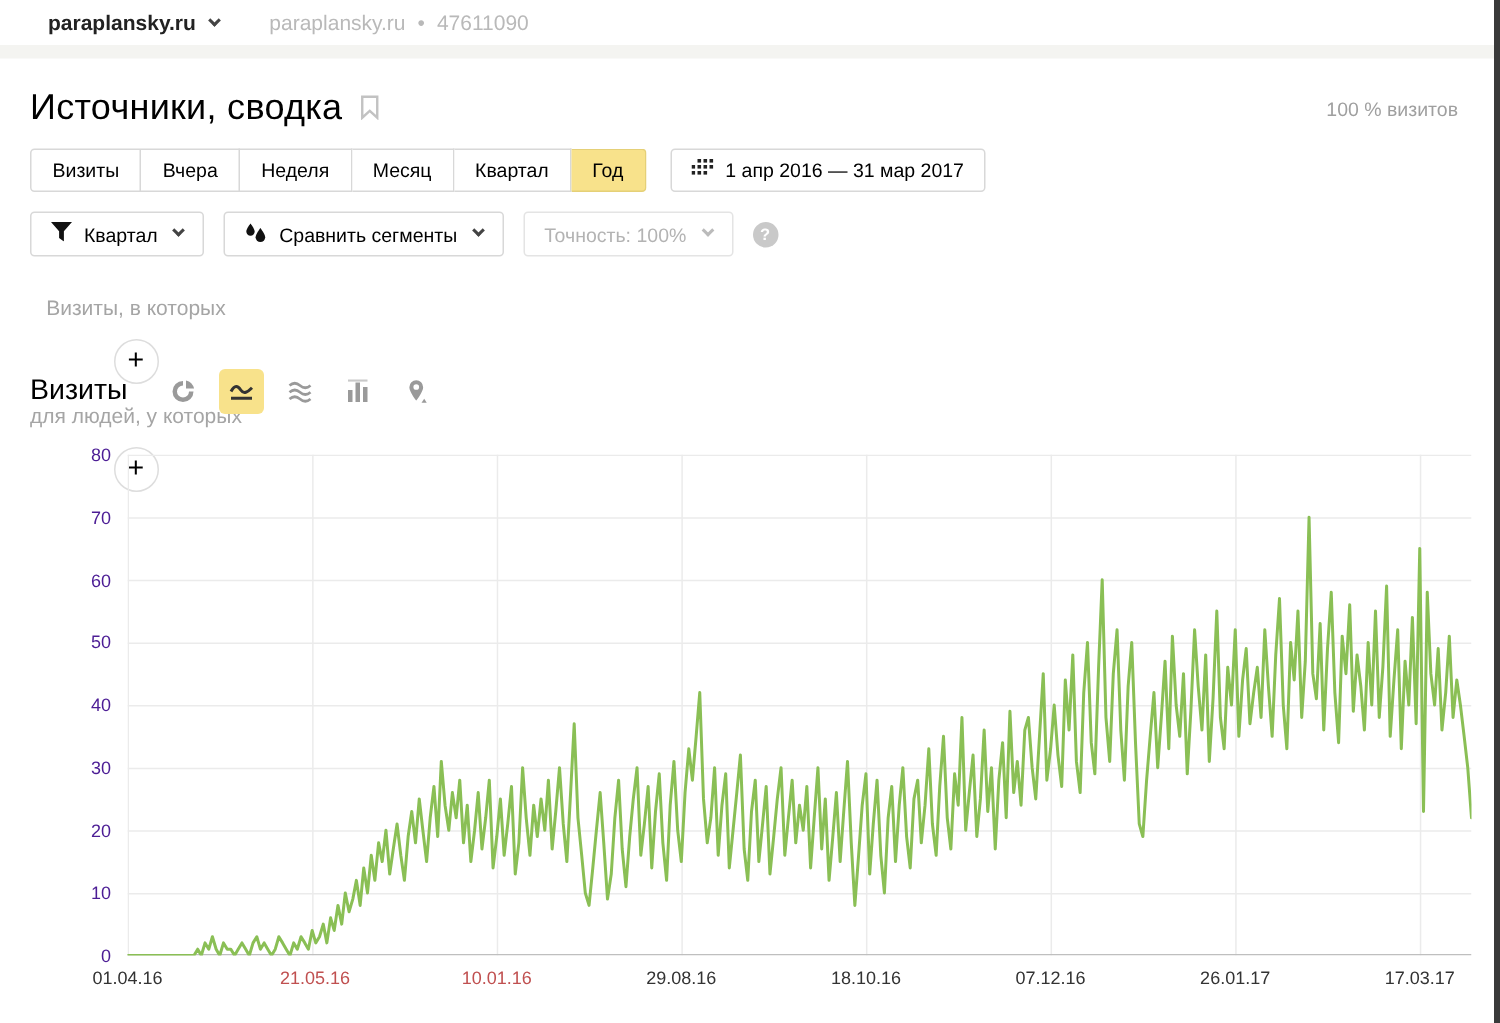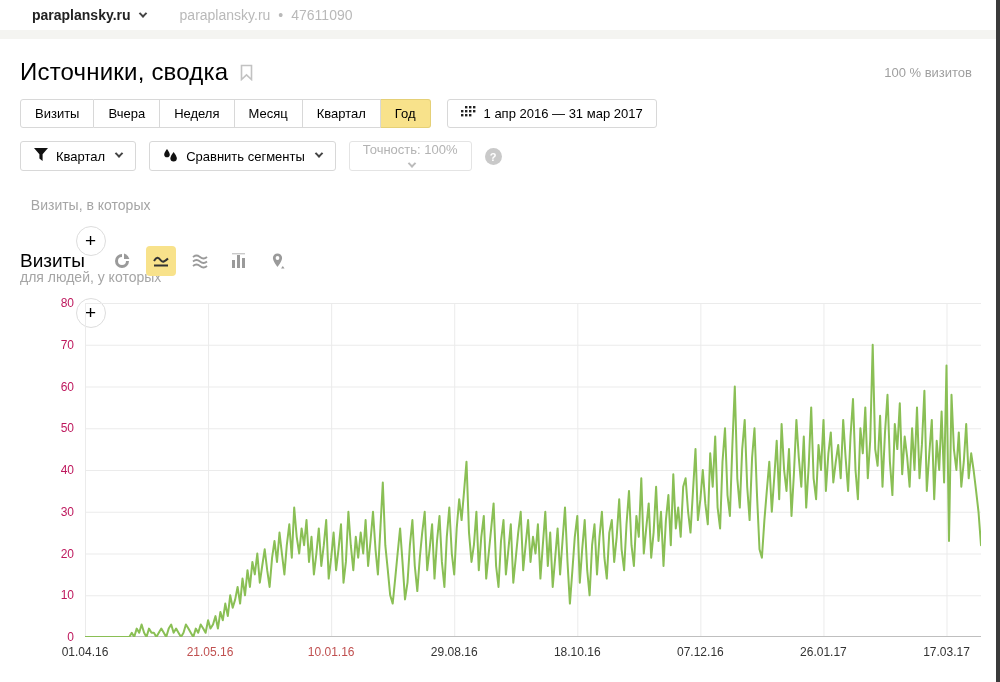--- a/index.html
+++ b/index.html
@@ -28,37 +28,37 @@
 
   .tabs { display:flex; }
   .tab { height:29px; padding:0 14px; background:#fff; border:1px solid #d8d8d8; border-left-width:0; font-size:13px; font-family:inherit; color:#000; cursor:pointer; }
   .tab:first-child { border-left-width:1px; border-radius:3px 0 0 3px; }
   .tab:last-child { border-radius:0 3px 3px 0; }
   .tab.selected { background:#f8e28b; border-color:#e5d077; }
 
   .btn { height:29px; background:#fff; border:1px solid #d8d8d8; border-radius:3px; font-size:13px; font-family:inherit; color:#000; display:flex; align-items:center; gap:8px; padding:0 13px; cursor:pointer; }
   .btn .chev { margin-left:3px; margin-top:-3px; }
   .btn.h30 { height:30px; }
-  .btn.disabled { color:#b3b3b3; border-color:#e4e4e4; cursor:default;flex-direction:column; }
+  .btn.disabled { color:#b3b3b3; border-color:#e4e4e4; cursor:default; }
 
   .qmark { width:17px; height:17px; border-radius:50%; background:#c9c9c9; color:#fff; font-size:11px; font-weight:bold; display:flex; align-items:center; justify-content:center; margin-top:7px; cursor:pointer; }
 
   
   .seg-row { position:absolute; left:20px; top:197px; display:flex; align-items:center; gap:13px; color:#a5a5a5; font-size:14px;flex-direction:column; }
   .plus-btn { width:30px; height:30px; border-radius:50%; background:#fff; border:1px solid #ddd; color:#000; font-size:19px; line-height:26px; text-align:center; cursor:pointer; }
 
   
   .metric-row { position:absolute; left:20px; top:246px; display:flex; align-items:center; }
   .metric-title { font-size:19px; color:#000; margin-right:22px; }
   .ctype { width:30px; height:30px; border-radius:4px; display:flex; align-items:center; justify-content:center; cursor:pointer; margin-right:9px; }
   .ctype.selected { background:#f8e28b; }
 
   
   .chart { position:absolute; left:0; top:295px; width:996px; height:380px; }
-  .ylab { position:absolute; width:60px; text-align:right; font-size:12px; color:#be185d; height:14px; line-height:14px; }
+  .ylab { position:absolute; width:60px; text-align:right; font-size:12px; color:#4c1d95; height:14px; line-height:14px; }
   .plot-wrap { position:absolute; left:85px; top:8px; width:896px; height:334px; }
   .xlab { position:absolute; top:350px; font-size:12px; color:#333; transform:translateX(-50%); white-space:nowrap; }
   .xlab.weekend { color:#c05050; }
 
   .edge-strip { position:absolute; right:0; top:0; width:4px; height:682px; background:#3a3a3a; }
 </style>
 </head>
 <body>
 
 <div class="app">

